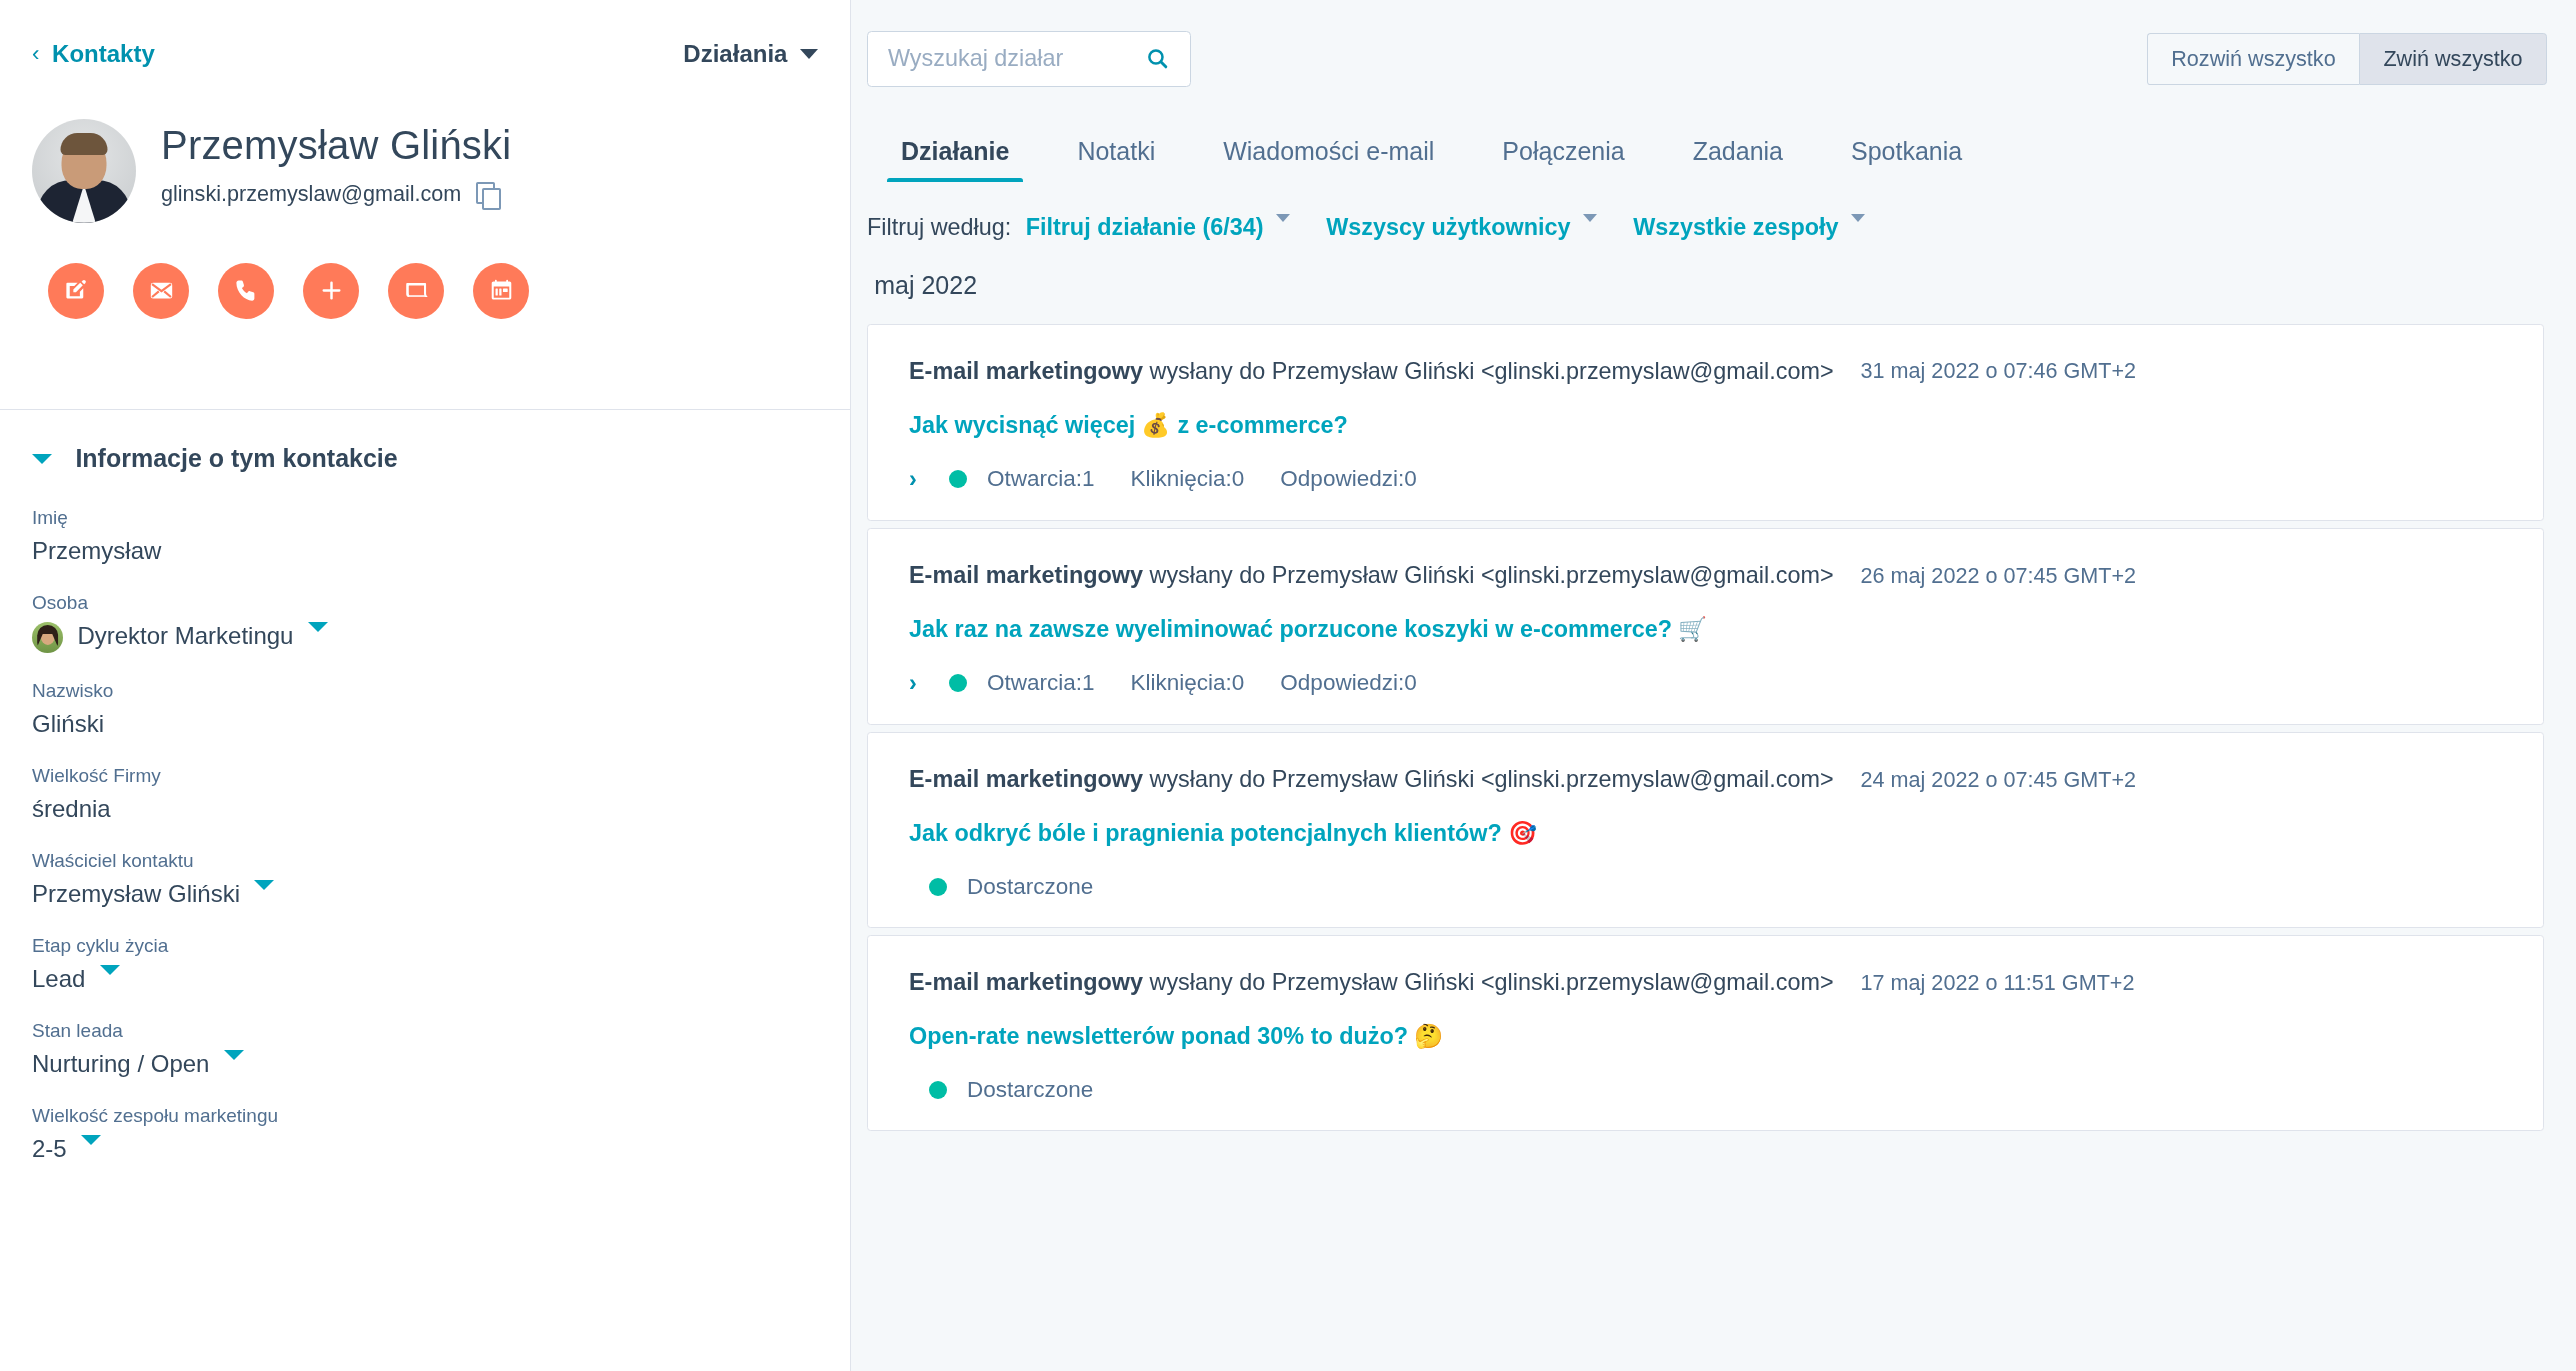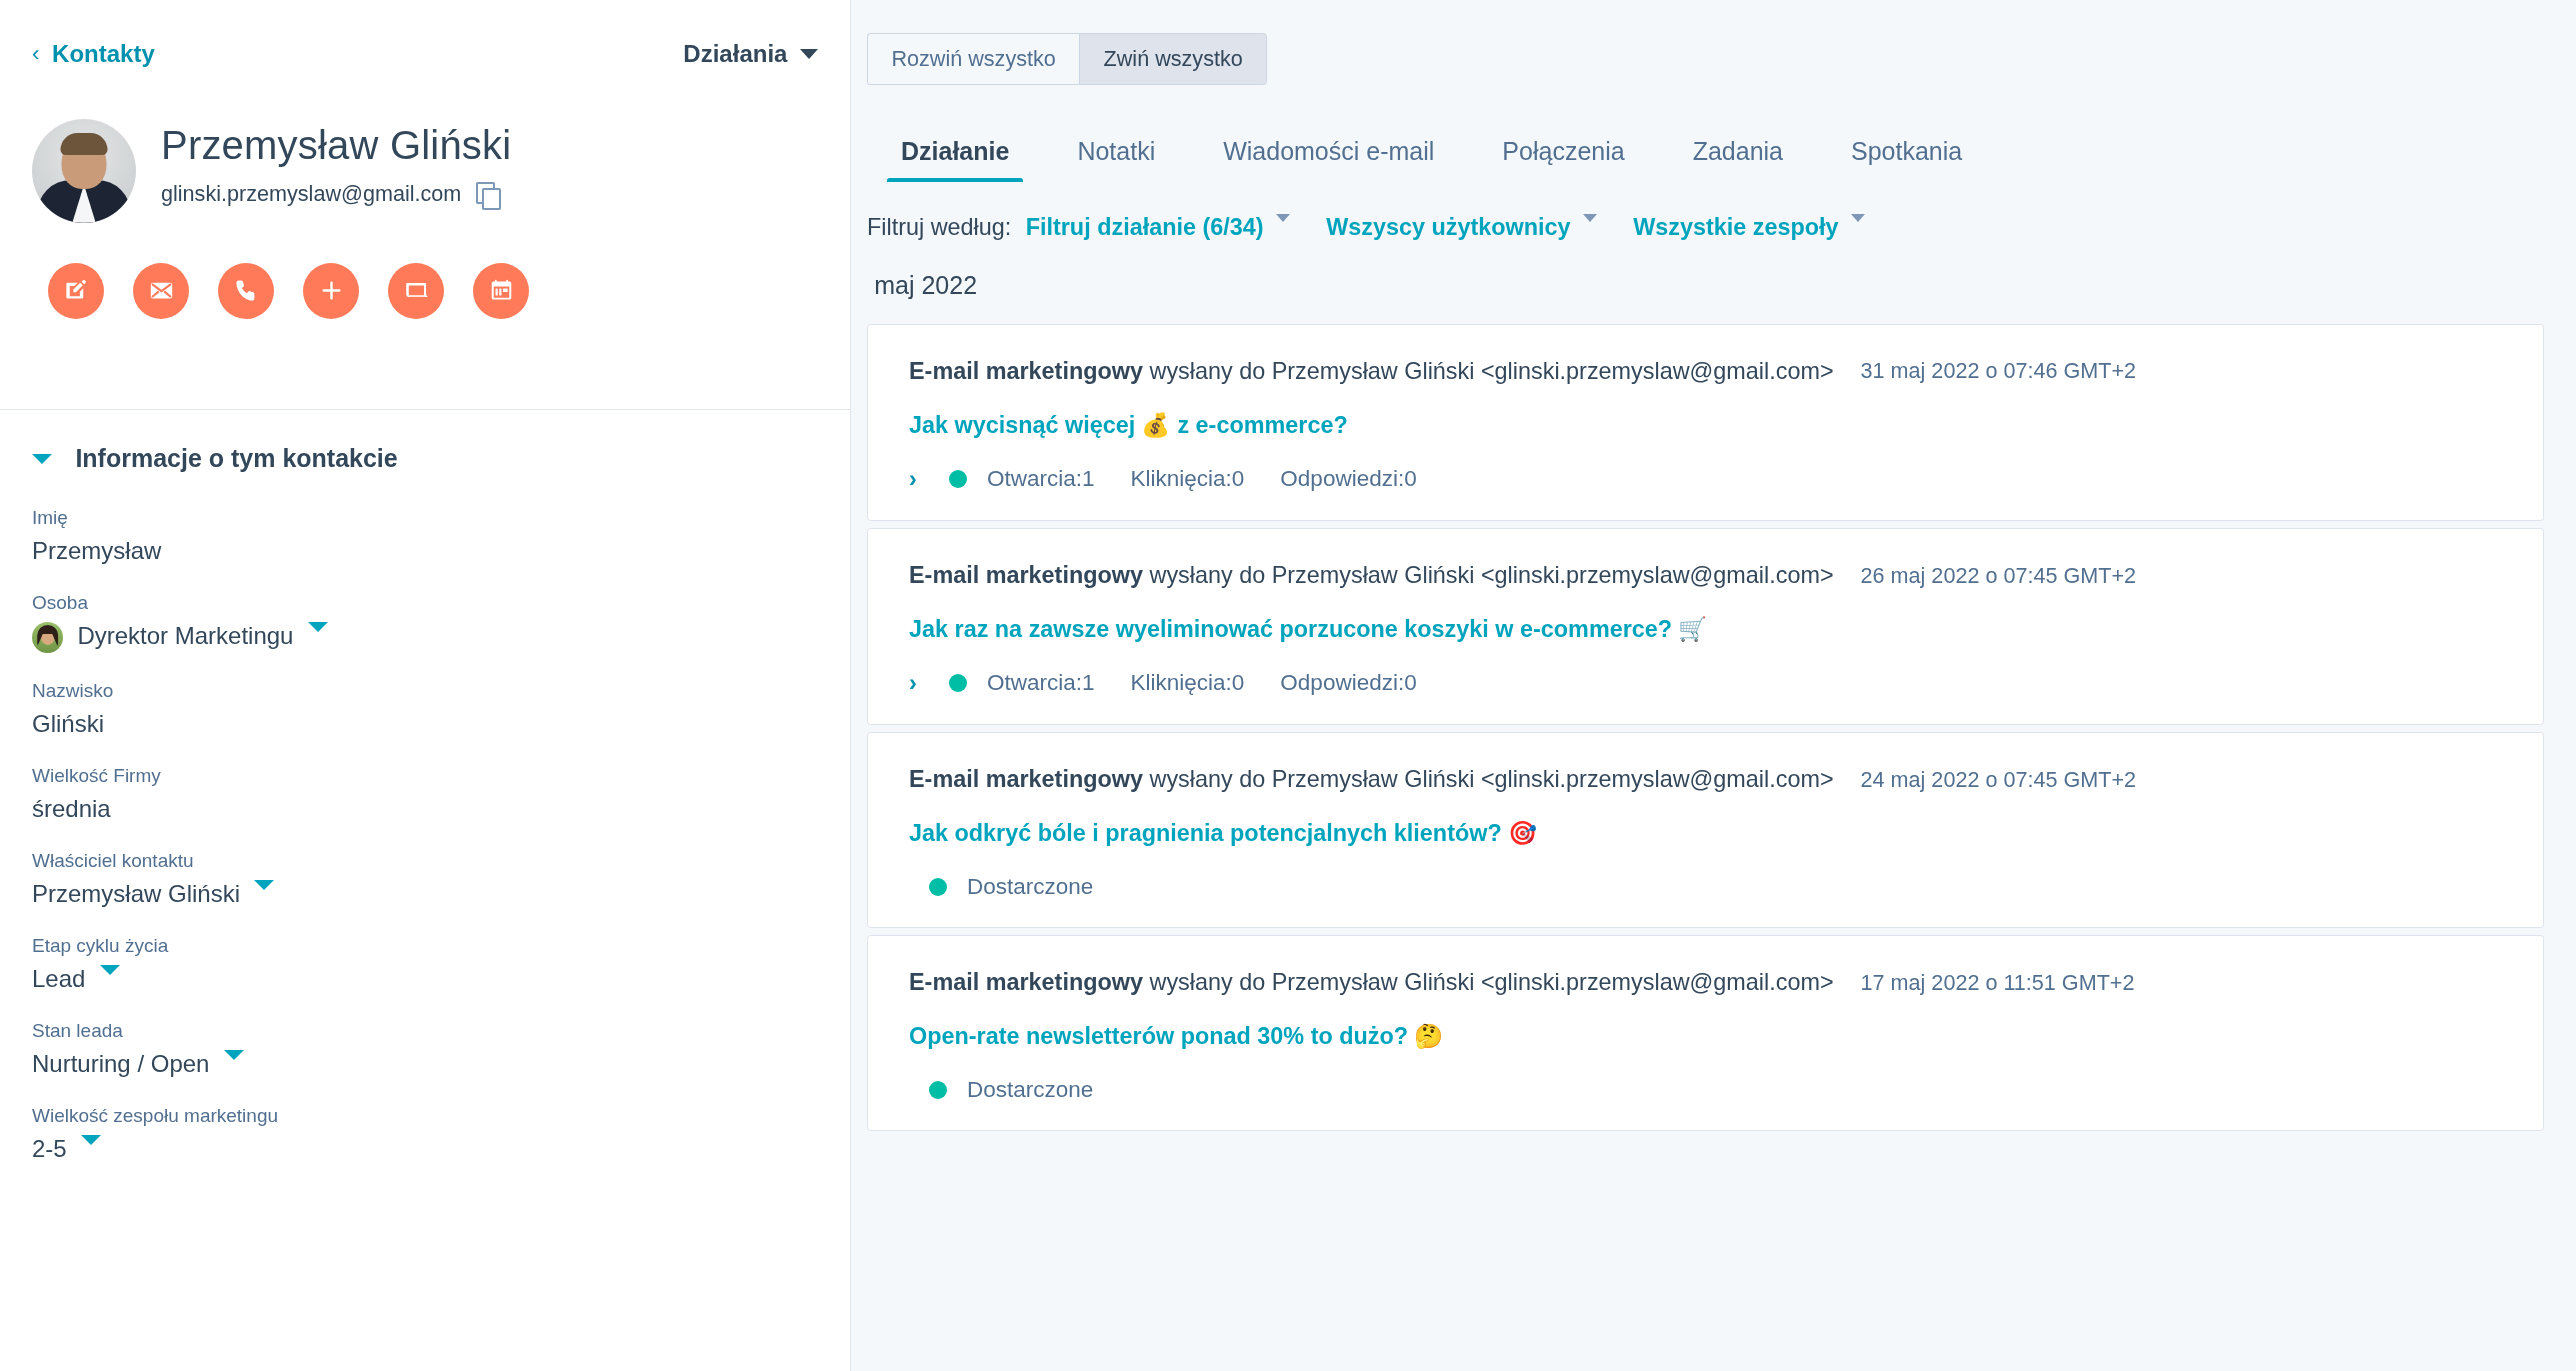--- a/index.html
+++ b/index.html
@@ -402,20 +402,27 @@
           <span>2-5</span>
           <span class="caret-teal"></span>
         </div>
       </div>
     </div>
   </div>
 
   <div class="right-panel">
 
     <div class="right-top">
+      <div class="search-box">
+        <span class="ph">Wyszukaj działar</span>
+        <svg viewBox="0 0 24 24">
+            <circle cx="10.5" cy="10.5" r="6.3" fill="none" stroke="#0091ae" stroke-width="2.4"></circle>
+            <path d="M15.4 15.4L20 20" stroke="#0091ae" stroke-width="2.8" stroke-linecap="round"></path>
+          </svg>
+      </div>
       <div class="btn-group">
         <div class="seg-btn first">Rozwiń wszystko</div>
         <div class="seg-btn last">Zwiń wszystko</div>
       </div>
     </div>
 
     <div class="tabs">
       <div class="tab active">Działanie</div>
       <div class="tab">Notatki</div>
       <div class="tab">Wiadomości e-mail</div>

